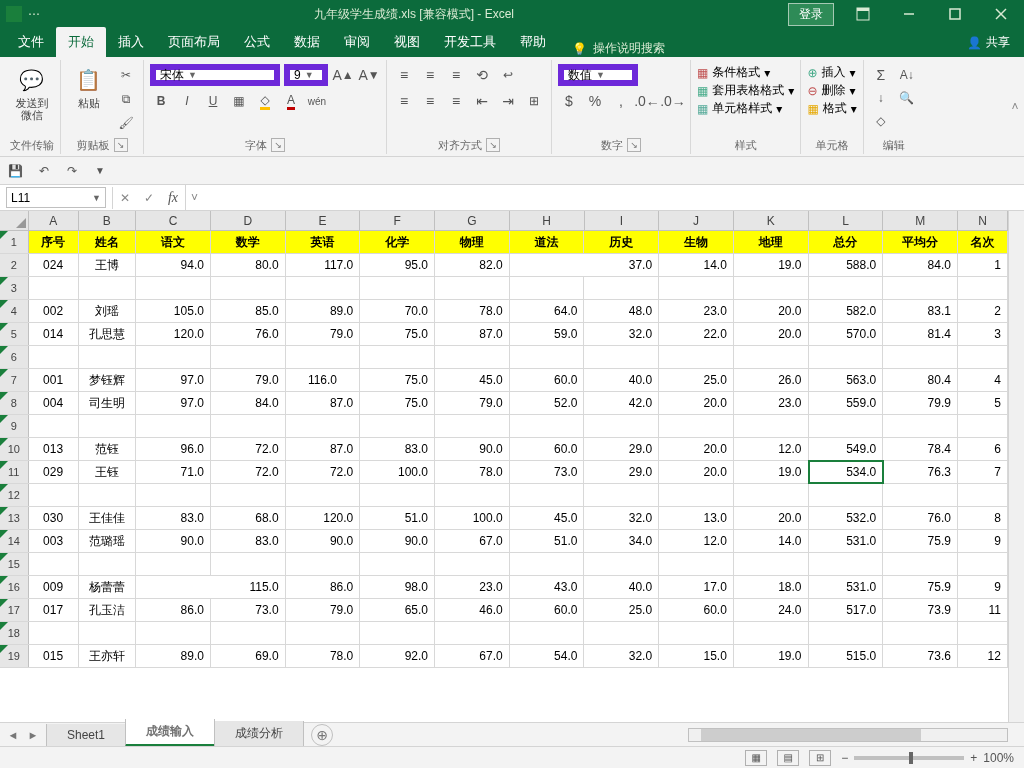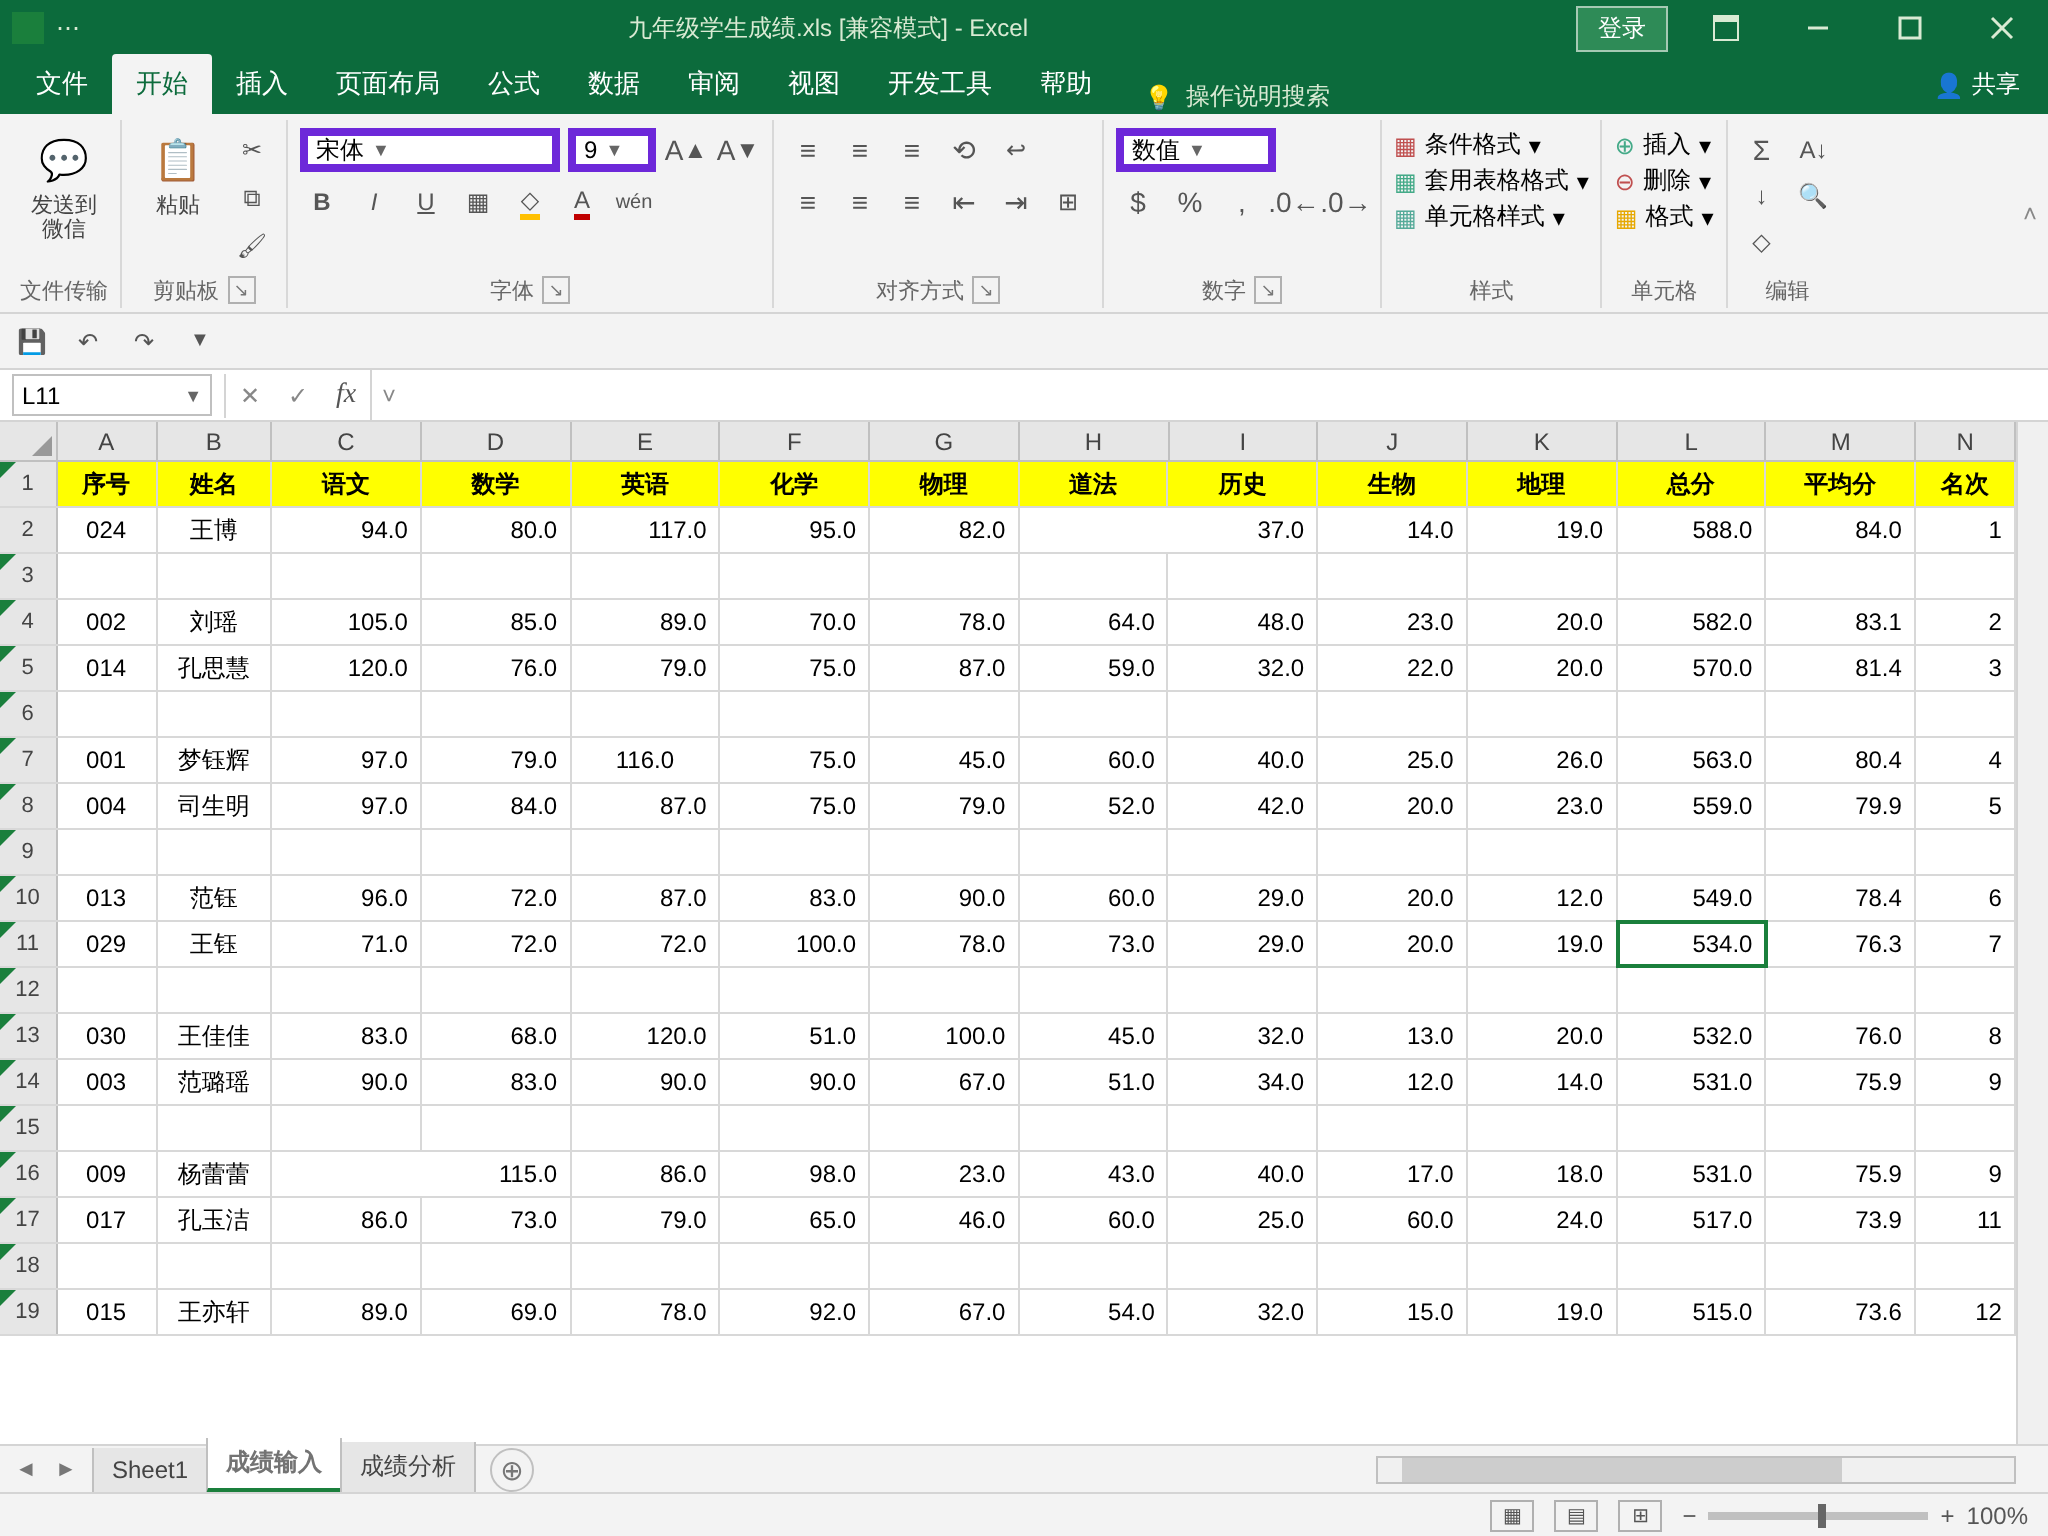--- a/index.html
+++ b/index.html
@@ -17,21 +17,21 @@
 .menubar .share{margin-left:auto;padding:6px 14px;color:#fff;display:flex;align-items:center;gap:4px}
 .ribbon{height:100px;background:#f3f3f3;border-bottom:1px solid #d4d4d4;display:flex;align-items:stretch;padding:3px 4px 0 4px;gap:0}
 .rgroup{display:flex;flex-direction:column;align-items:center;border-right:1px solid #d8d8d8;padding:0 6px;height:94px}
 .rgroup .body{flex:1;display:flex;align-items:flex-start;gap:4px;padding-top:4px}
 .rgroup .label{font-size:11px;color:#666;height:16px;padding-bottom:2px}
 .bigbtn{display:flex;flex-direction:column;align-items:center;justify-content:center;width:44px;padding:2px 2px;gap:3px;color:#444}
 .bigbtn .ic{width:28px;height:28px;display:flex;align-items:center;justify-content:center;font-size:20px}
 .bigbtn .txt{font-size:11px;text-align:center;line-height:1.1}
 .smallrow{display:flex;gap:4px;align-items:center}
 .smallbtn{width:22px;height:22px;display:flex;align-items:center;justify-content:center;color:#555;border:1px solid transparent;font-size:14px}
-.combo{height:22px;border:4px solid #6d28d9;background:#fff;display:flex;align-items:center;padding:0 4px;font-size:12px;gap:4px}
+.combo{height:22px;border:6px solid #6d28d9;background:#fff;display:flex;align-items:center;padding:0 4px;font-size:12px;gap:4px}
 .combo .dd{color:#666;font-size:9px}
 .dlaunch{width:14px;height:14px;border:1px solid #b0b0b0;font-size:9px;color:#777;display:flex;align-items:center;justify-content:center;align-self:flex-end;margin-bottom:2px;margin-left:4px}
 .qat{height:28px;background:#f3f3f3;border-bottom:1px solid #d4d4d4;display:flex;align-items:center;padding-left:6px;gap:8px}
 .qatbtn{width:20px;height:20px;display:flex;align-items:center;justify-content:center;color:#555}
 .fnbar{height:26px;border-bottom:1px solid #d4d4d4;display:flex;align-items:center;background:#fff}
 .namebox{width:100px;height:21px;border:1px solid #c0c0c0;margin:0 6px;display:flex;align-items:center;padding:0 4px;font-size:12px}
 .namebox .dd{margin-left:auto;font-size:9px;color:#666}
 .fxbtn{width:24px;height:22px;display:flex;align-items:center;justify-content:center;color:#888}
 .fxbtn.fx{font-style:italic;font-family:serif;font-size:14px;color:#555}
 .formula{flex:1;height:21px;padding:0 6px;font-size:12px;display:flex;align-items:center}
@@ -45,21 +45,21 @@
 .rh{width:30px;border-right:1px solid #c0c0c0;background:#e6e6e6;text-align:center;font-size:11px;color:#444;line-height:23px;position:relative}
 .rh.mark::before{content:"";position:absolute;left:0;top:0;border:4px solid transparent;border-left-color:#1a7f3c;border-top-color:#1a7f3c}
 .cell{border-right:1px solid #d8d8d8;font-size:12px;line-height:23px;padding:0 6px;text-align:center;overflow:hidden;white-space:nowrap}
 .cell.num{text-align:right}
 .cell.hdr{background:#ffff00;font-weight:bold;text-align:center}
 .cell.sel{outline:2px solid #1a7f3c;outline-offset:-1px;background:#fff}
 .sheetbar{height:24px;background:#f3f3f3;border-top:1px solid #d4d4d4;display:flex;align-items:center}
 .navbtns{display:flex;padding:0 4px;gap:2px}
 .navbtn{width:18px;height:18px;display:flex;align-items:center;justify-content:center;color:#777;font-size:11px}
 .tabs{display:flex;align-items:flex-end;height:24px}
-.stab{padding:4px 9px;border:1px solid #c0c0c0;border-top:none;background:#e6e6e6;font-size:12px;color:#444;margin-right:-1px}
+.stab{padding:4px 20px;border:1px solid #c0c0c0;border-top:none;background:#e6e6e6;font-size:12px;color:#444;margin-right:-1px}
 .stab.active{background:#fff;border-bottom:3px solid #1a7f3c;color:#737373;font-weight:bold}
 .addtab{width:22px;height:22px;display:flex;align-items:center;justify-content:center;color:#777;border:1px solid #c0c0c0;border-radius:50%;margin-left:8px;font-size:14px}
 .hscroll{flex:1;display:flex;align-items:center;justify-content:flex-end;padding-right:16px}
 .hsb{width:320px;height:14px;border:1px solid #c0c0c0;background:#f0f0f0;display:flex;align-items:center}
 .hsb .thumb{width:220px;height:12px;background:#cdcdcd;margin-left:12px}
 .statusbar{height:22px;background:#f3f3f3;border-top:1px solid #d4d4d4;display:flex;align-items:center;justify-content:flex-end;padding:0 10px;gap:10px;color:#555;font-size:11px}
 .viewbtn{width:22px;height:16px;border:1px solid #b0b0b0;display:flex;align-items:center;justify-content:center;font-size:10px}
 .zoom{display:flex;align-items:center;gap:6px}
 .zslider{width:110px;height:4px;background:#c0c0c0;position:relative}
 .zslider .zt{position:absolute;left:50%;top:-4px;width:4px;height:12px;background:#666}

